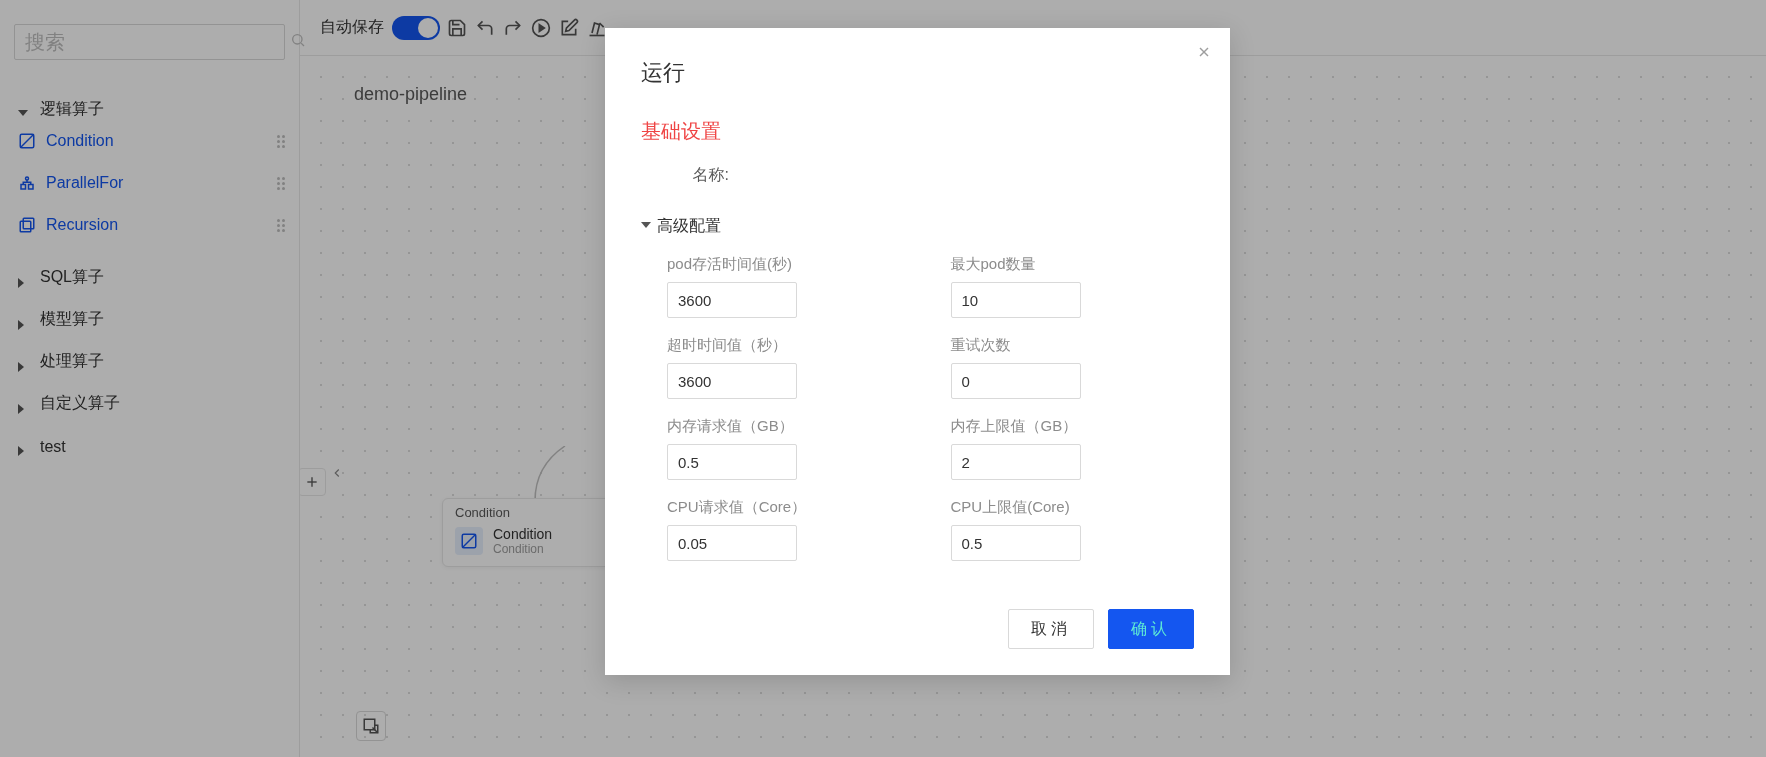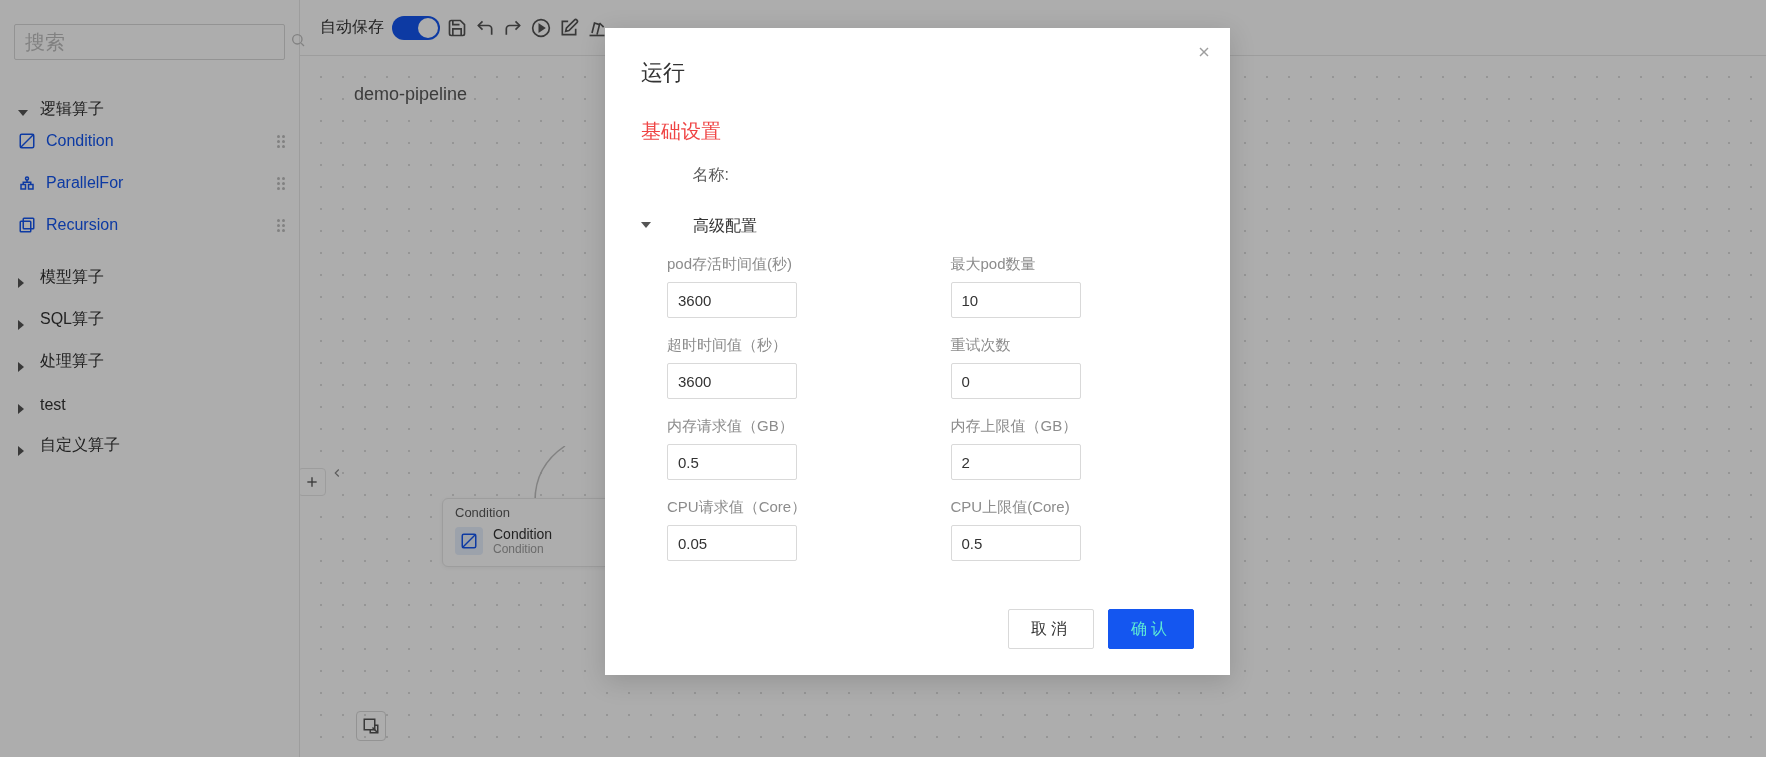--- a/index.html
+++ b/index.html
@@ -57,21 +57,21 @@
 .overlay { position: absolute; inset: 0; background: rgba(0,0,0,0.32); z-index: 5; }
 
 
 .modal { position: absolute; left: 605px; top: 28px; width: 625px; background: #fff; border-radius: 0; box-shadow: 0 6px 24px rgba(0,0,0,0.15); z-index: 10; padding: 30px 36px 26px; }
 .modal .close { position: absolute; right: 18px; top: 16px; color: #9e9e9e; cursor: pointer; font-size: 18px; }
 .modal h2 { font-size: 22px; font-weight: 400; color: #333; margin-bottom: 30px; }
 .section-title { font-size: 20px; color: #ef4444; margin-bottom: 20px; }
 .form-row-name { display: flex; align-items: center; margin-bottom: 30px; }
 .form-row-name label { width: 100px; text-align: right; font-size: 16px; color: #595959; padding-right: 12px; }
 .form-row-name input { flex: 1; height: 40px; border: 1px solid #e8e8e8; border-radius: 2px; padding: 0 12px; font-size: 16px; color: #a0a0a0; background: #fafafa; }
-.adv-header { display: flex; align-items: center; font-size: 16px; color: #333; margin-bottom: 18px; cursor: pointer; gap: 36px; }
+.adv-header { display: flex; align-items: center; font-size: 16px; color: #333; margin-bottom: 18px; cursor: pointer; }
 .adv-header .caret { margin-right: 6px; }
 .adv-grid { display: grid; grid-template-columns: 1fr 1fr; column-gap: 40px; row-gap: 18px; padding-left: 26px; }
 .field label { display: block; font-size: 15px; color: #8c8c8c; margin-bottom: 8px; }
 .field input { width: 130px; height: 36px; border: 1px solid #d9d9d9; border-radius: 2px; padding: 0 10px; font-size: 15px; color: #333; }
 .modal-actions { display: flex; justify-content: flex-end; gap: 14px; margin-top: 48px; }
 .btn { height: 40px; padding: 8px 22px; font-size: 16px; border-radius: 2px; cursor: pointer; display: flex; align-items: center; }
 .btn-default { background: #fff; border: 1px solid #d9d9d9; color: #333; letter-spacing: 4px; }
 .btn-primary { background: #1456f0; border: 1px solid #1456f0; color: #5eead4; letter-spacing: 4px; }
 </style>
 </head>
@@ -157,37 +157,37 @@
             <span class="dots-col">
               <span class="dot"></span>
               <span class="dot"></span>
               <span class="dot"></span>
             </span>
           </span>
       </div>
 
       <div class="tree-group-header">
         <span class="caret caret-right"></span>
+        <span>SQL算子</span>
+      </div>
+      <div class="tree-group-header">
+        <span class="caret caret-right"></span>
         <span>模型算子</span>
       </div>
       <div class="tree-group-header">
         <span class="caret caret-right"></span>
-        <span>SQL算子</span>
-      </div>
-      <div class="tree-group-header">
-        <span class="caret caret-right"></span>
         <span>处理算子</span>
       </div>
       <div class="tree-group-header">
         <span class="caret caret-right"></span>
+        <span>自定义算子</span>
+      </div>
+      <div class="tree-group-header">
+        <span class="caret caret-right"></span>
         <span>test</span>
-      </div>
-      <div class="tree-group-header">
-        <span class="caret caret-right"></span>
-        <span>自定义算子</span>
       </div>
     </div>
   </aside>
 
   <div class="main">
     <div class="toolbar">
       <span class="label">自动保存</span>
       <span class="toggle"></span>
       <span class="tool-icon">
           <svg width="20" height="20" viewBox="0 0 24 24" fill="none" stroke="currentColor" stroke-width="2">

